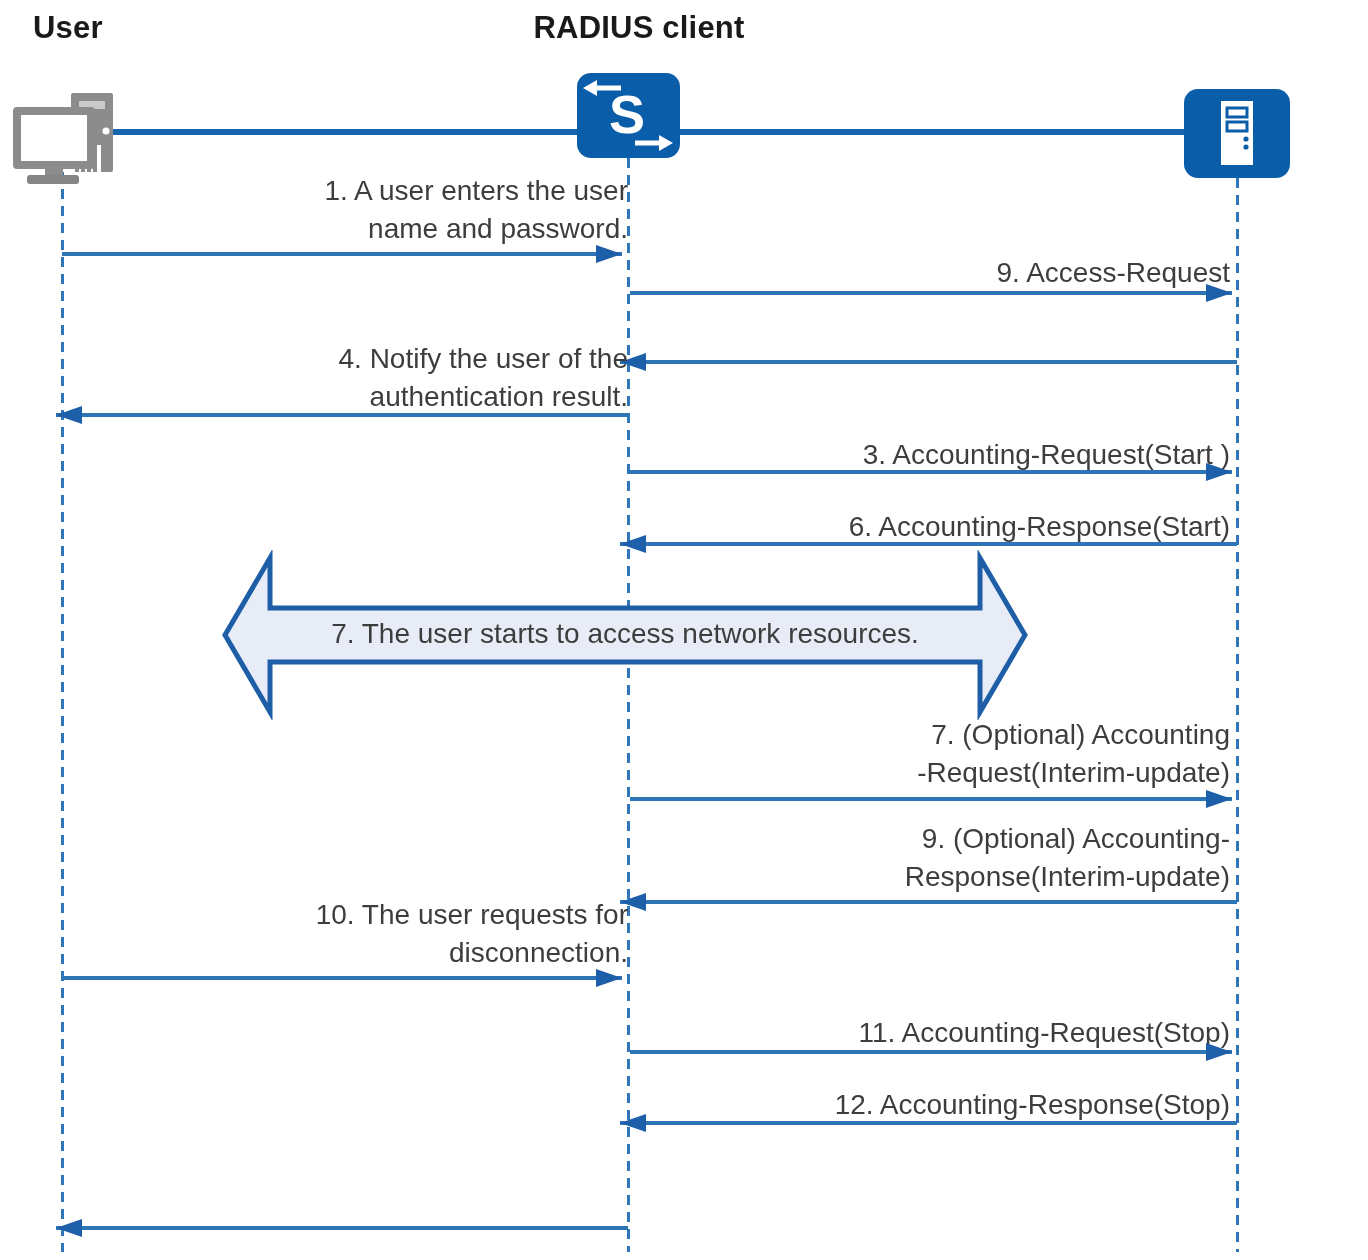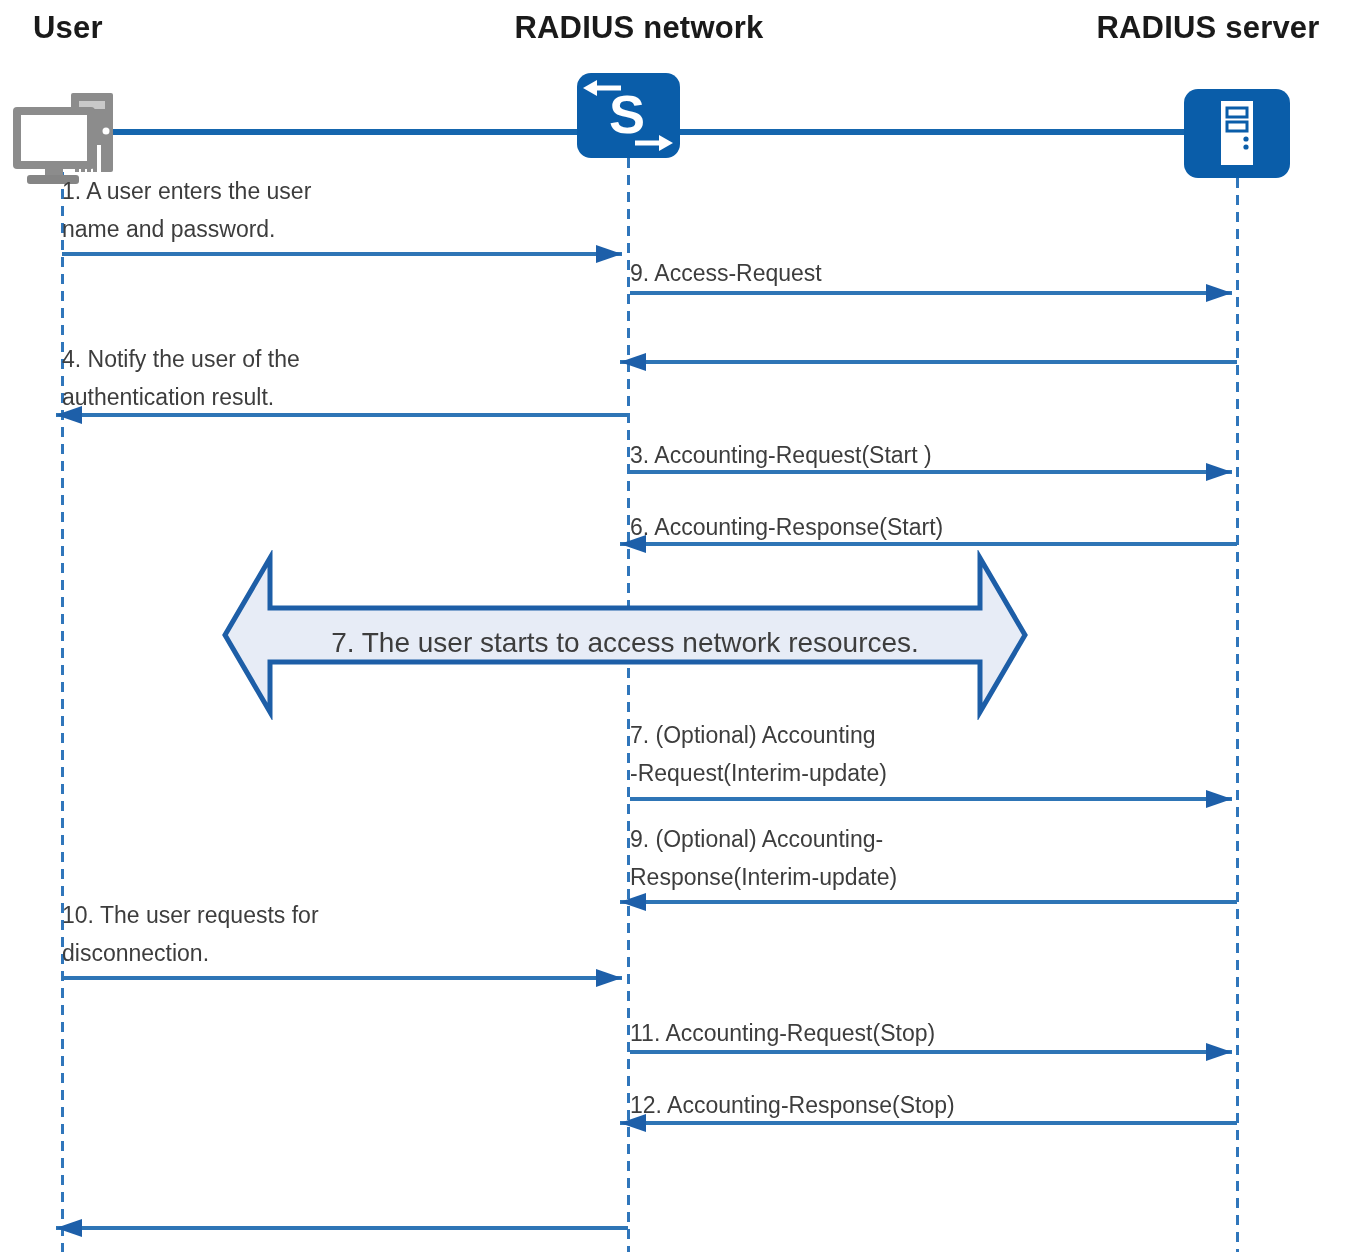--- a/index.html
+++ b/index.html
@@ -26,53 +26,52 @@
   .lifeline-server{left:1236px;top:178px;height:1074px;}
   
   .backbone{position:absolute;left:112px;top:129px;width:1076px;height:6px;background:#1566ae;z-index:1;}
   
   .icon{position:absolute;z-index:2;}
   .icon-user{left:13px;top:93px;}
   .icon-client{left:577px;top:73px;}
   .icon-server{left:1184px;top:89px;}
   
   .label{
-    position:absolute;font-size:23px;line-height:38px;color:#3d3d3d;
-    text-align:left;white-space:pre-line;z-index:3;
+    position:absolute;font-size:28px;line-height:38px;color:#3d3d3d;
+    text-align:right;white-space:pre-line;z-index:3;
   }
   .lane-uc{left:62px;width:566px;}
   .lane-cs{left:630px;width:600px;}
   
   .arrow{position:absolute;height:4px;background:#2e75b6;z-index:3;}
   .arrow::after{
     content:"";position:absolute;top:50%;width:0;height:0;
     border-top:9px solid transparent;border-bottom:9px solid transparent;
     transform:translateY(-50%);
   }
   .arrow.right::after{right:0;border-left:26px solid #1d5fa9;}
   .arrow.left::after{left:0;border-right:26px solid #1d5fa9;}
   .a-uc-right{left:62px;width:560px;}
   .a-uc-left{left:56px;width:572px;}
   .a-cs-right{left:630px;width:602px;}
   .a-cs-left{left:620px;width:617px;}
   
   .banner-svg{position:absolute;left:215px;top:550px;z-index:2;}
   .banner-label{
     position:absolute;left:260px;top:618px;width:730px;text-align:center;
-    font-size:28px;color:#3d3d3d;z-index:3;white-space:nowrap;margin-top:9px;
+    font-size:28px;color:#3d3d3d;z-index:3;white-space:nowrap;
   }
 </style>
 </head>
 <body>
 
 <div class="stage">
 
   <div class="hdr hdr-user">User</div>
-  <div class="hdr hdr-client">RADIUS network</div>
-  <div class="hdr hdr-server">RADIUS server</div>
+  <div class="hdr hdr-client">RADIUS client</div>
 
   <div class="lifeline lifeline-user"></div>
   <div class="lifeline lifeline-client"></div>
   <div class="lifeline lifeline-server"></div>
 
   <div class="backbone"></div>
 
   <svg class="icon icon-user" width="107" height="92" viewBox="0 0 107 92">
     <rect x="58" y="0" width="42" height="79" rx="2" fill="#8c8c8c"></rect>
     <rect x="66" y="8" width="26" height="8" fill="#c9c9c9"></rect>

